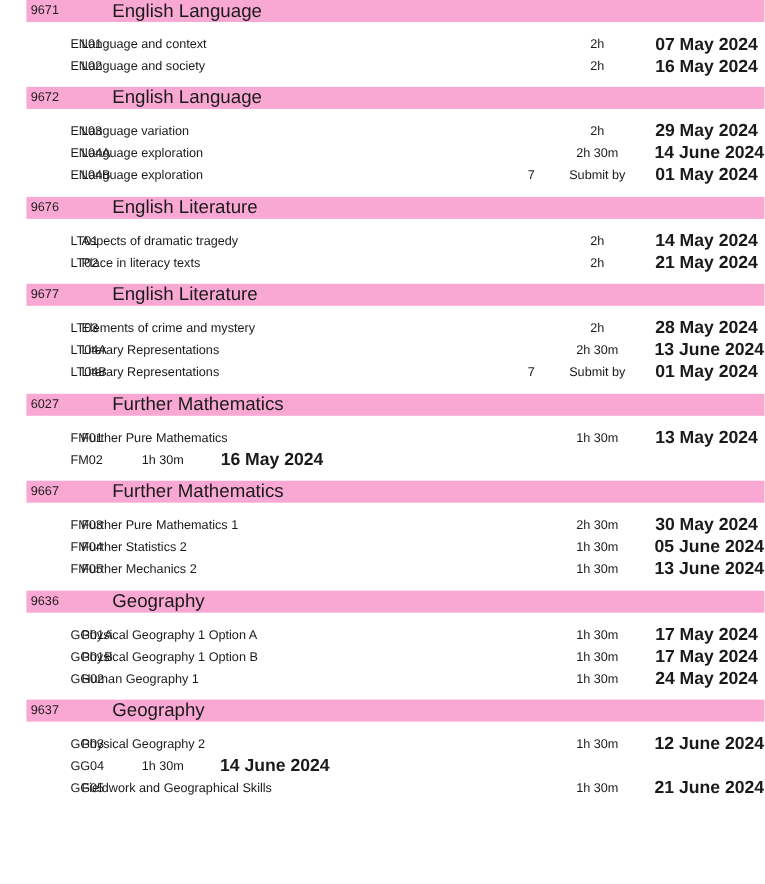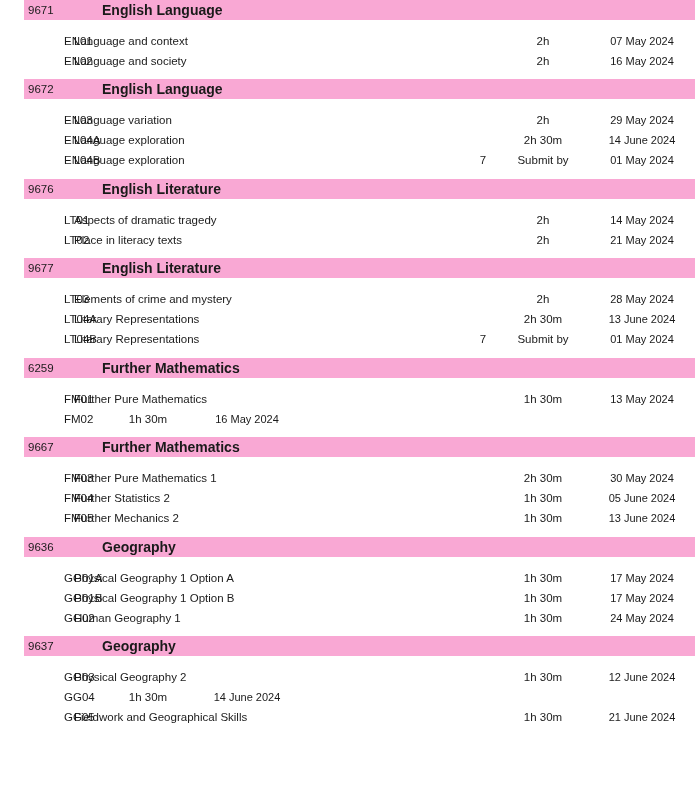--- a/index.html
+++ b/index.html
@@ -29,23 +29,22 @@
     width: 683px;
     margin-left: 24px;
   }
   .group-header .code {
     width: 78px;
     padding-left: 4px;
     font-size: 11.5px;
     color: #1a1a1a;
   }
   .group-header .title {
-    font-size: 14px;
+    font-size: 17px;
     color: #1a1a1a;
-    font-weight: bold;
   }
   
   .rows {
     padding-top: 11px;
     padding-bottom: 1px;
   }
   .row {
     display: flex;
     align-items: center;
     height: 20px;
@@ -71,24 +70,25 @@
     font-size: 11.5px;
   }
   .row .duration {
     width: 86px;
     text-align: center;
     font-size: 11.5px;
     padding-right: 6px;
   }
   .row .date {
     width: 100px;
-    text-align: center;
+    text-align: right;
     padding-left: 6px;
-    font-size: 11px;
+    font-size: 16px;
     white-space: nowrap;
+    font-weight: bold;
   }
   .spacer-1 { height: 7px; }
   .spacer-2 { height: 8px; }
 </style>
 </head>
 <body>
 
 <div class="sheet">
 
   <div>
@@ -196,21 +196,21 @@
         <span class="extra">7</span>
         <span class="duration">Submit by</span>
         <span class="date">01 May 2024</span>
       </div>
       <div class="spacer-2"></div>
     </div>
   </div>
 
   <div>
     <div class="group-header">
-      <span class="code">6259</span>
+      <span class="code">6027</span>
       <span class="title">Further Mathematics</span>
     </div>
     <div class="rows">
       <div class="row">
         <span class="unit">FM01</span>
         <span class="name">Further Pure Mathematics</span>
         <span class="extra"></span>
         <span class="duration">1h 30m</span>
         <span class="date">13 May 2024</span>
       </div>

